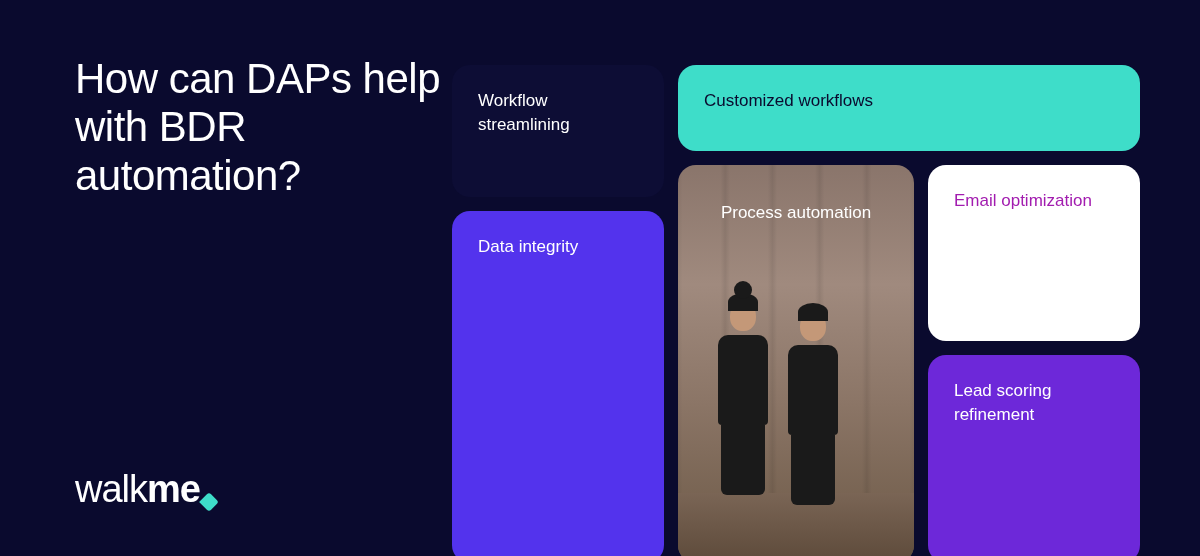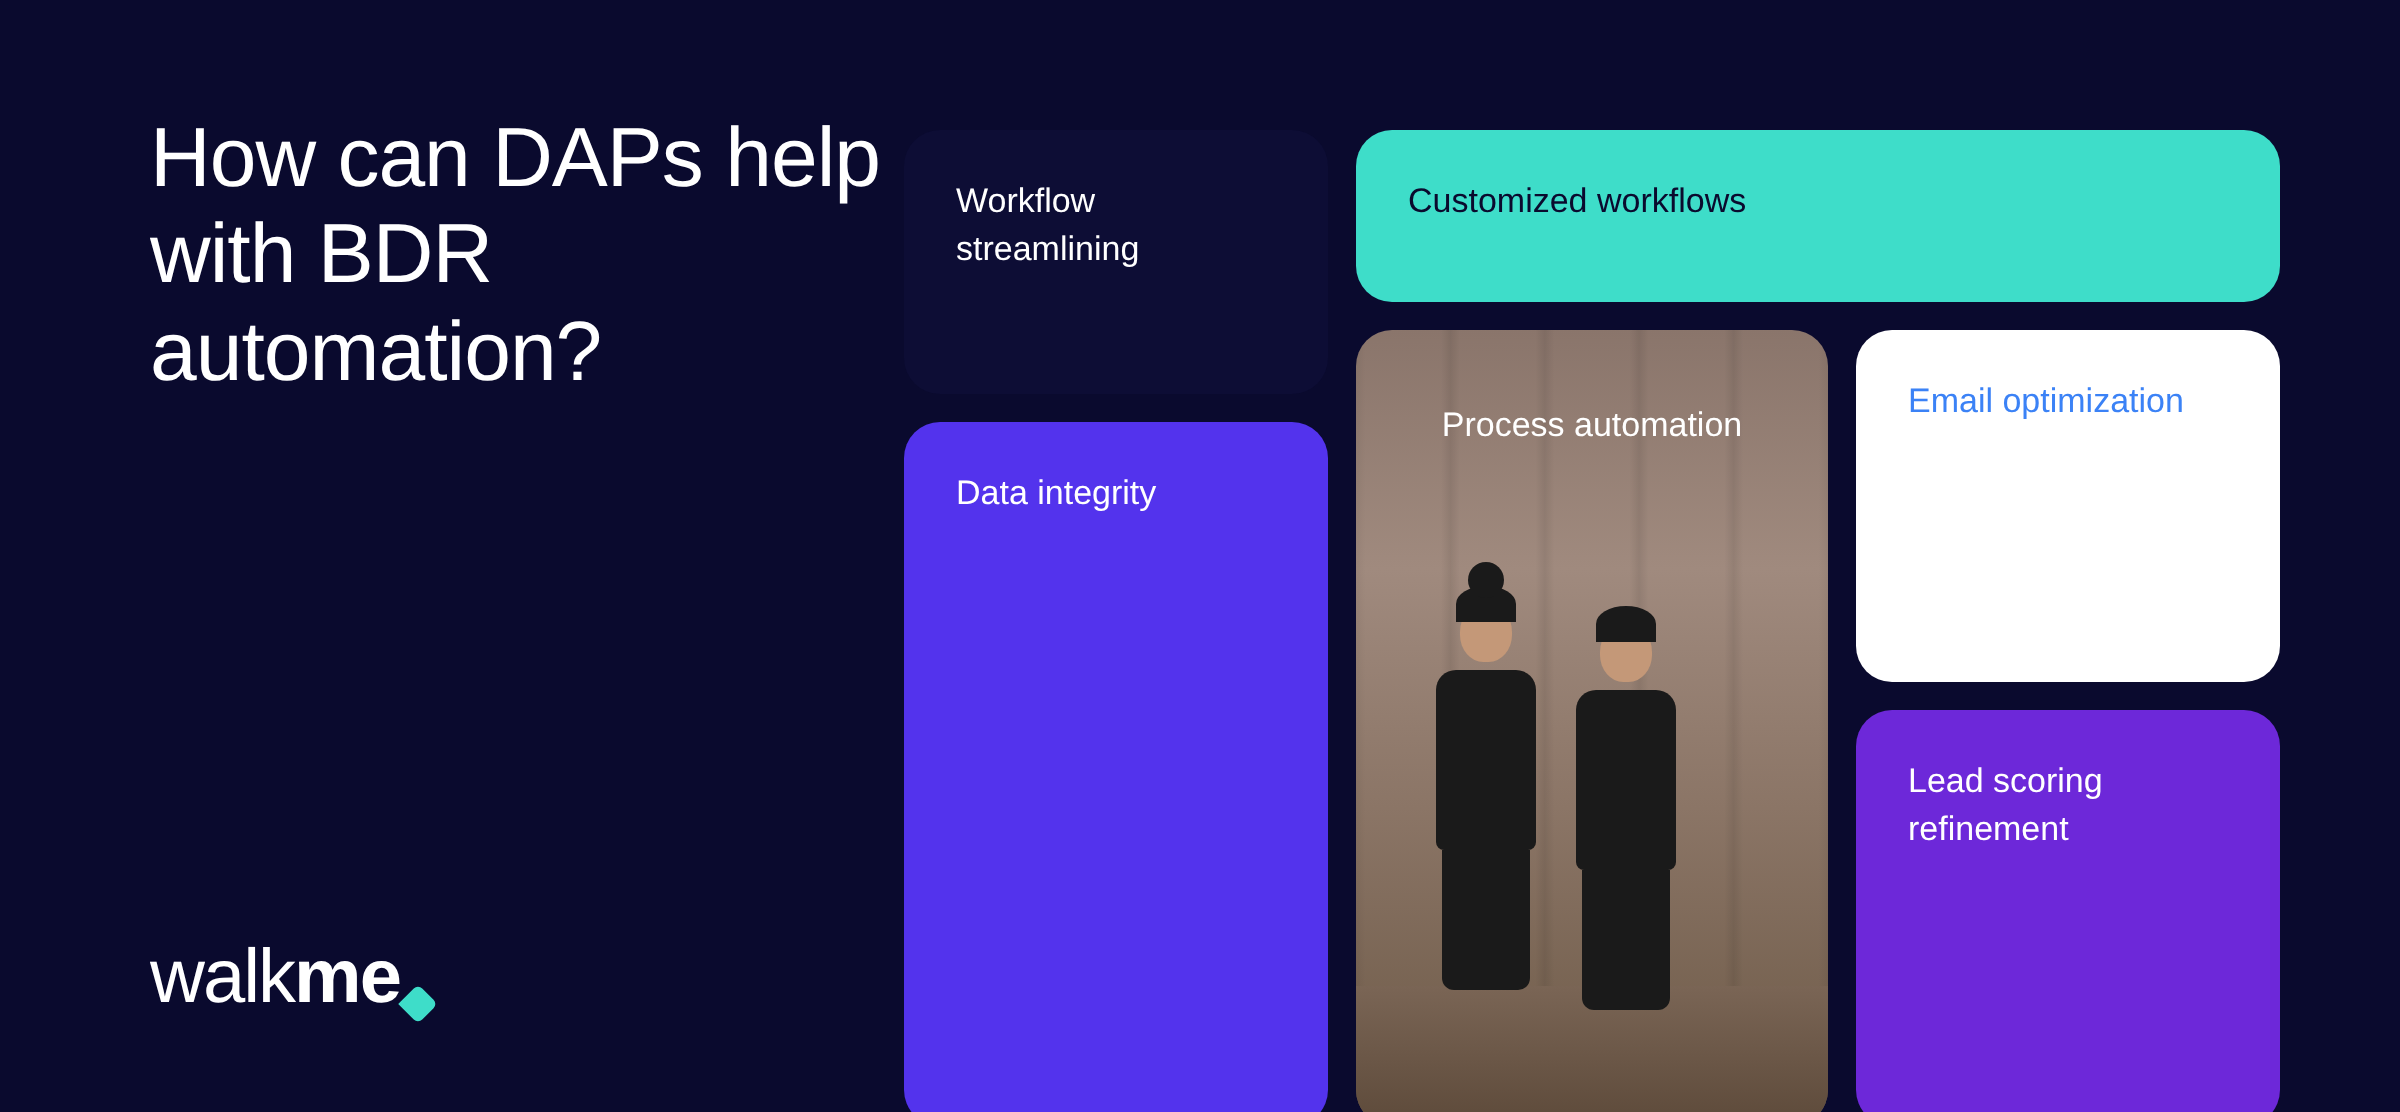--- a/index.html
+++ b/index.html
@@ -184,21 +184,21 @@
       position: absolute;
       bottom: 0;
       left: 0;
       right: 0;
       height: 70px;
       background: linear-gradient(180deg, #7a6555 0%, #5d4a3a 100%);
       z-index: 0;
     }
     .card-email {
       background: #ffffff;
-      color: #3b82f6;
+      color: #a21caf;
       grid-column: 3;
       grid-row: 2 / 4;
     }
     .card-lead {
       background: #6d28d9;
       color: #ffffff;
       grid-column: 3;
       grid-row: 4 / 6;
     }
   </style>

